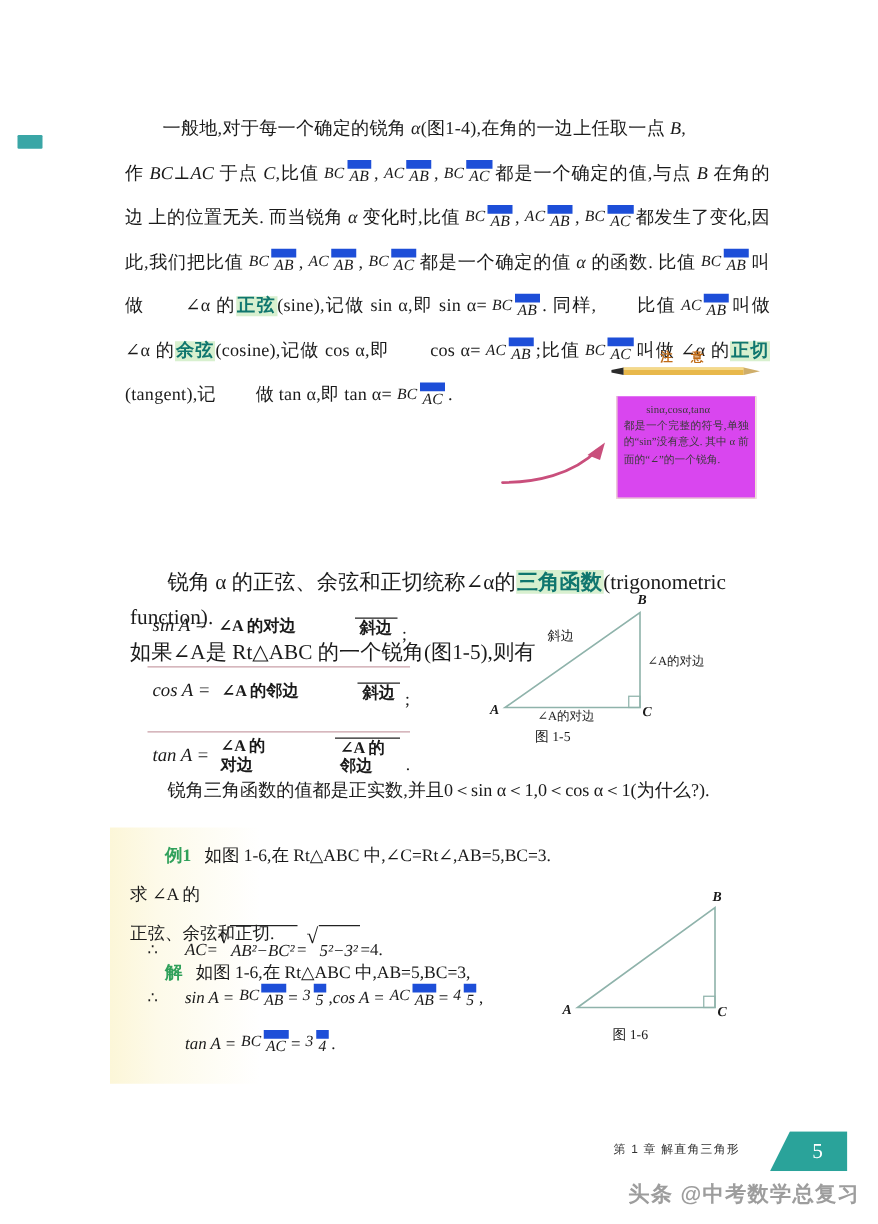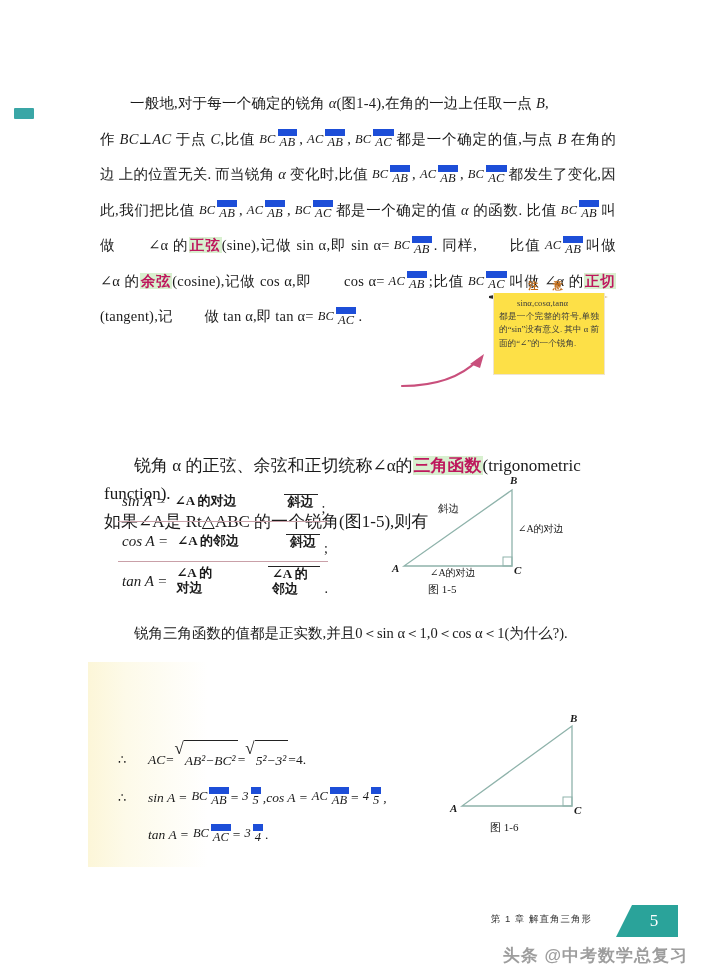--- a/index.html
+++ b/index.html
@@ -19,43 +19,43 @@
   .up{font-style:normal;}
 
   
   .bodytext{
     position:absolute;left:100px;top:86px;width:516px;
     font-size:14.5px;line-height:35.5px;text-align:justify;
     letter-spacing:.2px;
   }
   .bodytext p{margin:0;}
   .indent{text-indent:30px;display:block;}
-  .hl-green{background:#d8f0cf;color:#be185d;font-weight:bold;padding:0 1px;}
+  .hl-green{background:#d8f0cf;color:#0f766e;font-weight:bold;padding:0 1px;}
 
   
   .edge-mark{position:absolute;left:14px;top:108px;width:20px;height:11px;
              background:#3aa6a6;border-radius:1px;}
 
   
   .note-box{position:absolute;left:487px;top:279px;width:123px;height:110px;}
   .note-title{position:absolute;left:0;top:0;width:123px;text-align:center;
     font-size:10px;font-weight:bold;color:#c06a16;letter-spacing:6px;
     font-family:Liberation Serif, serif;}
   .pencil{position:absolute;left:2px;top:14px;width:119px;height:8px;}
-  .note-body{position:absolute;left:6px;top:14px;width:112px;height:82px;
-    background:#fde047;border:1px solid #efe4cf;border-top:none;
+  .note-body{position:absolute;left:6px;top:38px;width:112px;height:82px;
+    background:#d946ef;border:1px solid #efe4cf;border-top:none;
     font-size:8.6px;line-height:13.2px;color:#3a3a3a;padding:4px 5px 0 5px;
     box-sizing:border-box;text-align:justify;}
   .note-body .first{text-indent:18px;display:block;letter-spacing:.1px;}
   .arrow-svg{position:absolute;left:398px;top:352px;}
 
   
   .formula-block{position:absolute;left:118px;top:482px;width:210px;}
   .frow{display:flex;align-items:center;height:39px;padding-left:4px;}
-  .frow.sep{border-top:1.4px solid #c9a0a8;}
+  .frow.sep{border-top:1.4px solid #c9a0a8;margin-top:12px;}
   .flabel{font-size:15px;font-style:italic;margin-right:5px;white-space:nowrap;}
   .bigfrac{display:inline-flex;align-items:flex-start;line-height:1.12;gap:43px;}
   .bigfrac .num{font-size:13px;font-weight:bold;padding:0 4px;}
   .bigfrac .den{font-size:13px;font-weight:bold;padding:0 4px;border-top:1.2px solid #222;}
   .fend{font-size:14px;margin-left:4px;align-self:flex-end;padding-bottom:4px;}
 
   
   .fig{position:absolute;}
 
   
@@ -221,20 +221,25 @@
     <span style="position:absolute;left:120px;top:4px;font-size:11px;font-style:italic;font-weight:bold;">B</span>
     <span style="position:absolute;left:2px;top:92px;font-size:11px;font-style:italic;font-weight:bold;">A</span>
     <span style="position:absolute;left:124px;top:94px;font-size:11px;font-style:italic;font-weight:bold;">C</span>
     <span style="position:absolute;left:48px;top:32px;font-size:10.5px;">斜边</span>
     <span style="position:absolute;left:128px;top:52px;font-size:10px;">∠A的对边</span>
     <span style="position:absolute;left:40px;top:96px;font-size:10px;">∠A的对边</span>
     <span style="position:absolute;left:38px;top:112px;font-size:11px;">图 1-5</span>
   </div>
 
   <div class="example">
+    <div class="ex-text">
+      <span class="ex-ind"><span class="ex-kw">例1</span>&nbsp;&nbsp;&nbsp;<span>如图 1-6,在 Rt△ABC 中,∠C=Rt∠,AB=5,BC=3. 求 ∠A 的</span></span>
+      <span class="ex-line">正弦、余弦和正切.</span>
+      <span class="ex-ind"><span class="ex-kw">解</span>&nbsp;&nbsp;&nbsp;<span>如图 1-6,在 Rt△ABC 中,AB=5,BC=3,</span></span>
+    </div>
 
     <div class="eqs">
       <div class="eqrow">
         <span class="because">∴</span>
         <span class="it">AC=</span>
         <span class="sqrt">
             <span class="sym">√</span>
             <span class="rad">AB²−BC²</span>
           </span>
         <span>=</span>

